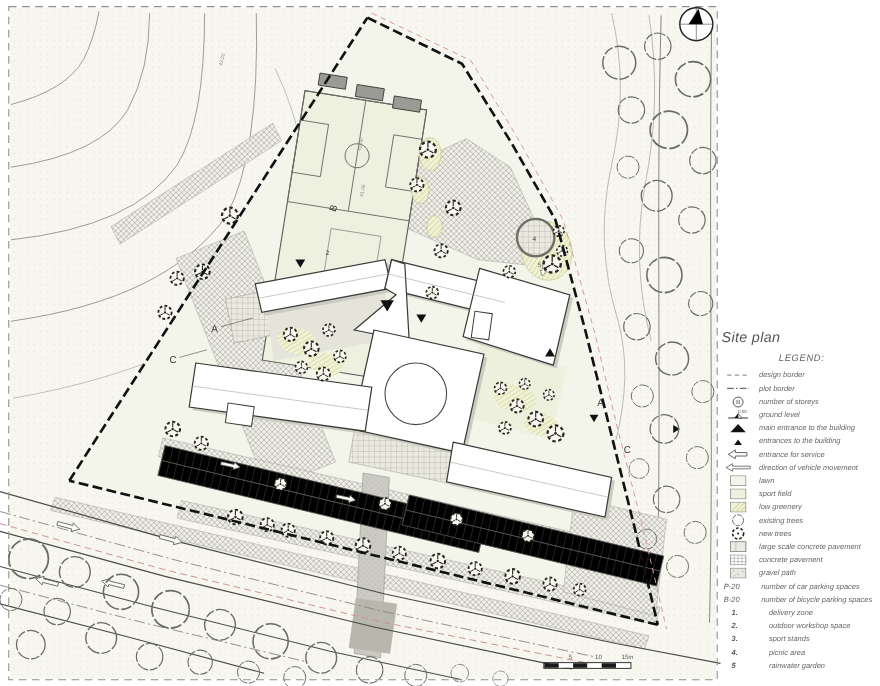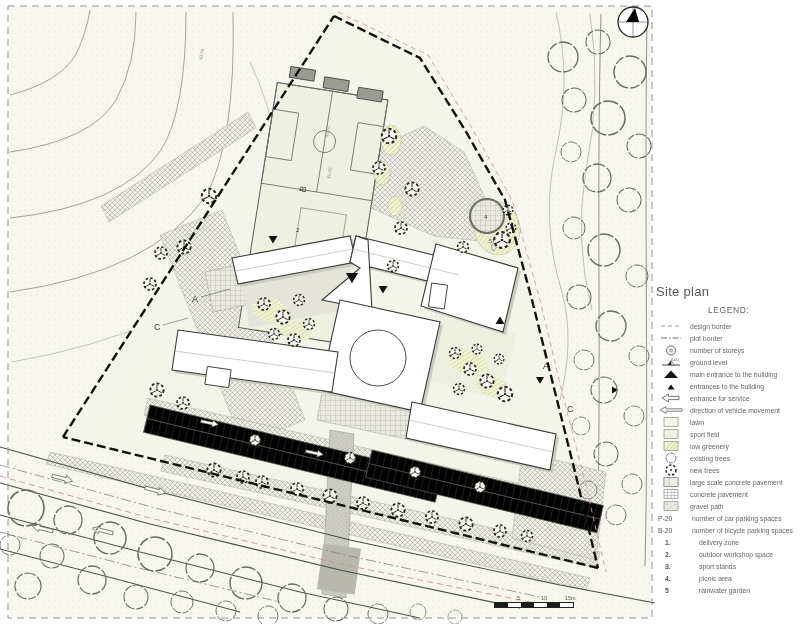--- a/index.html
+++ b/index.html
@@ -1,20 +1,20 @@
 <!DOCTYPE html>
 <html><head>
 <meta charset="utf-8">
 <style>
   html,body{margin:0;padding:0;background:#fff;}
   #stage{position:relative;width:800px;height:624px;background:#fff;overflow:hidden;
          font-family:"Liberation Sans",sans-serif;}
   #drawing{position:absolute;left:0;top:0;}
   
-  #legend{position:absolute;left:656px;top:284px;width:142px;color:#666;}
+  #legend{position:absolute;left:656px;top:299px;width:142px;color:#666;font-style:italic;}
   #legend .title{font-size:13px;color:#555;letter-spacing:.3px;}
   #legend .heading{font-size:8.5px;margin:6px 0 5px 16px;letter-spacing:.6px;color:#666;padding-left:36px;}
   .li{display:flex;align-items:center;height:12px;}
   .li .sym{width:30px;display:flex;justify-content:center;align-items:center;flex:0 0 30px;}
   .li .key{width:30px;flex:0 0 30px;font-size:6.8px;color:#555;text-align:left;padding-left:2px;}
   .li .key.num{font-weight:bold;padding-left:9px;}
   .li .lab{font-size:6.8px;color:#666;padding-left:4px;white-space:nowrap;}
   
   #scalebar{position:absolute;left:494px;top:595px;width:84px;height:16px;}
   #scalebar .ticks{position:relative;height:7px;font-size:5.5px;color:#555;}

